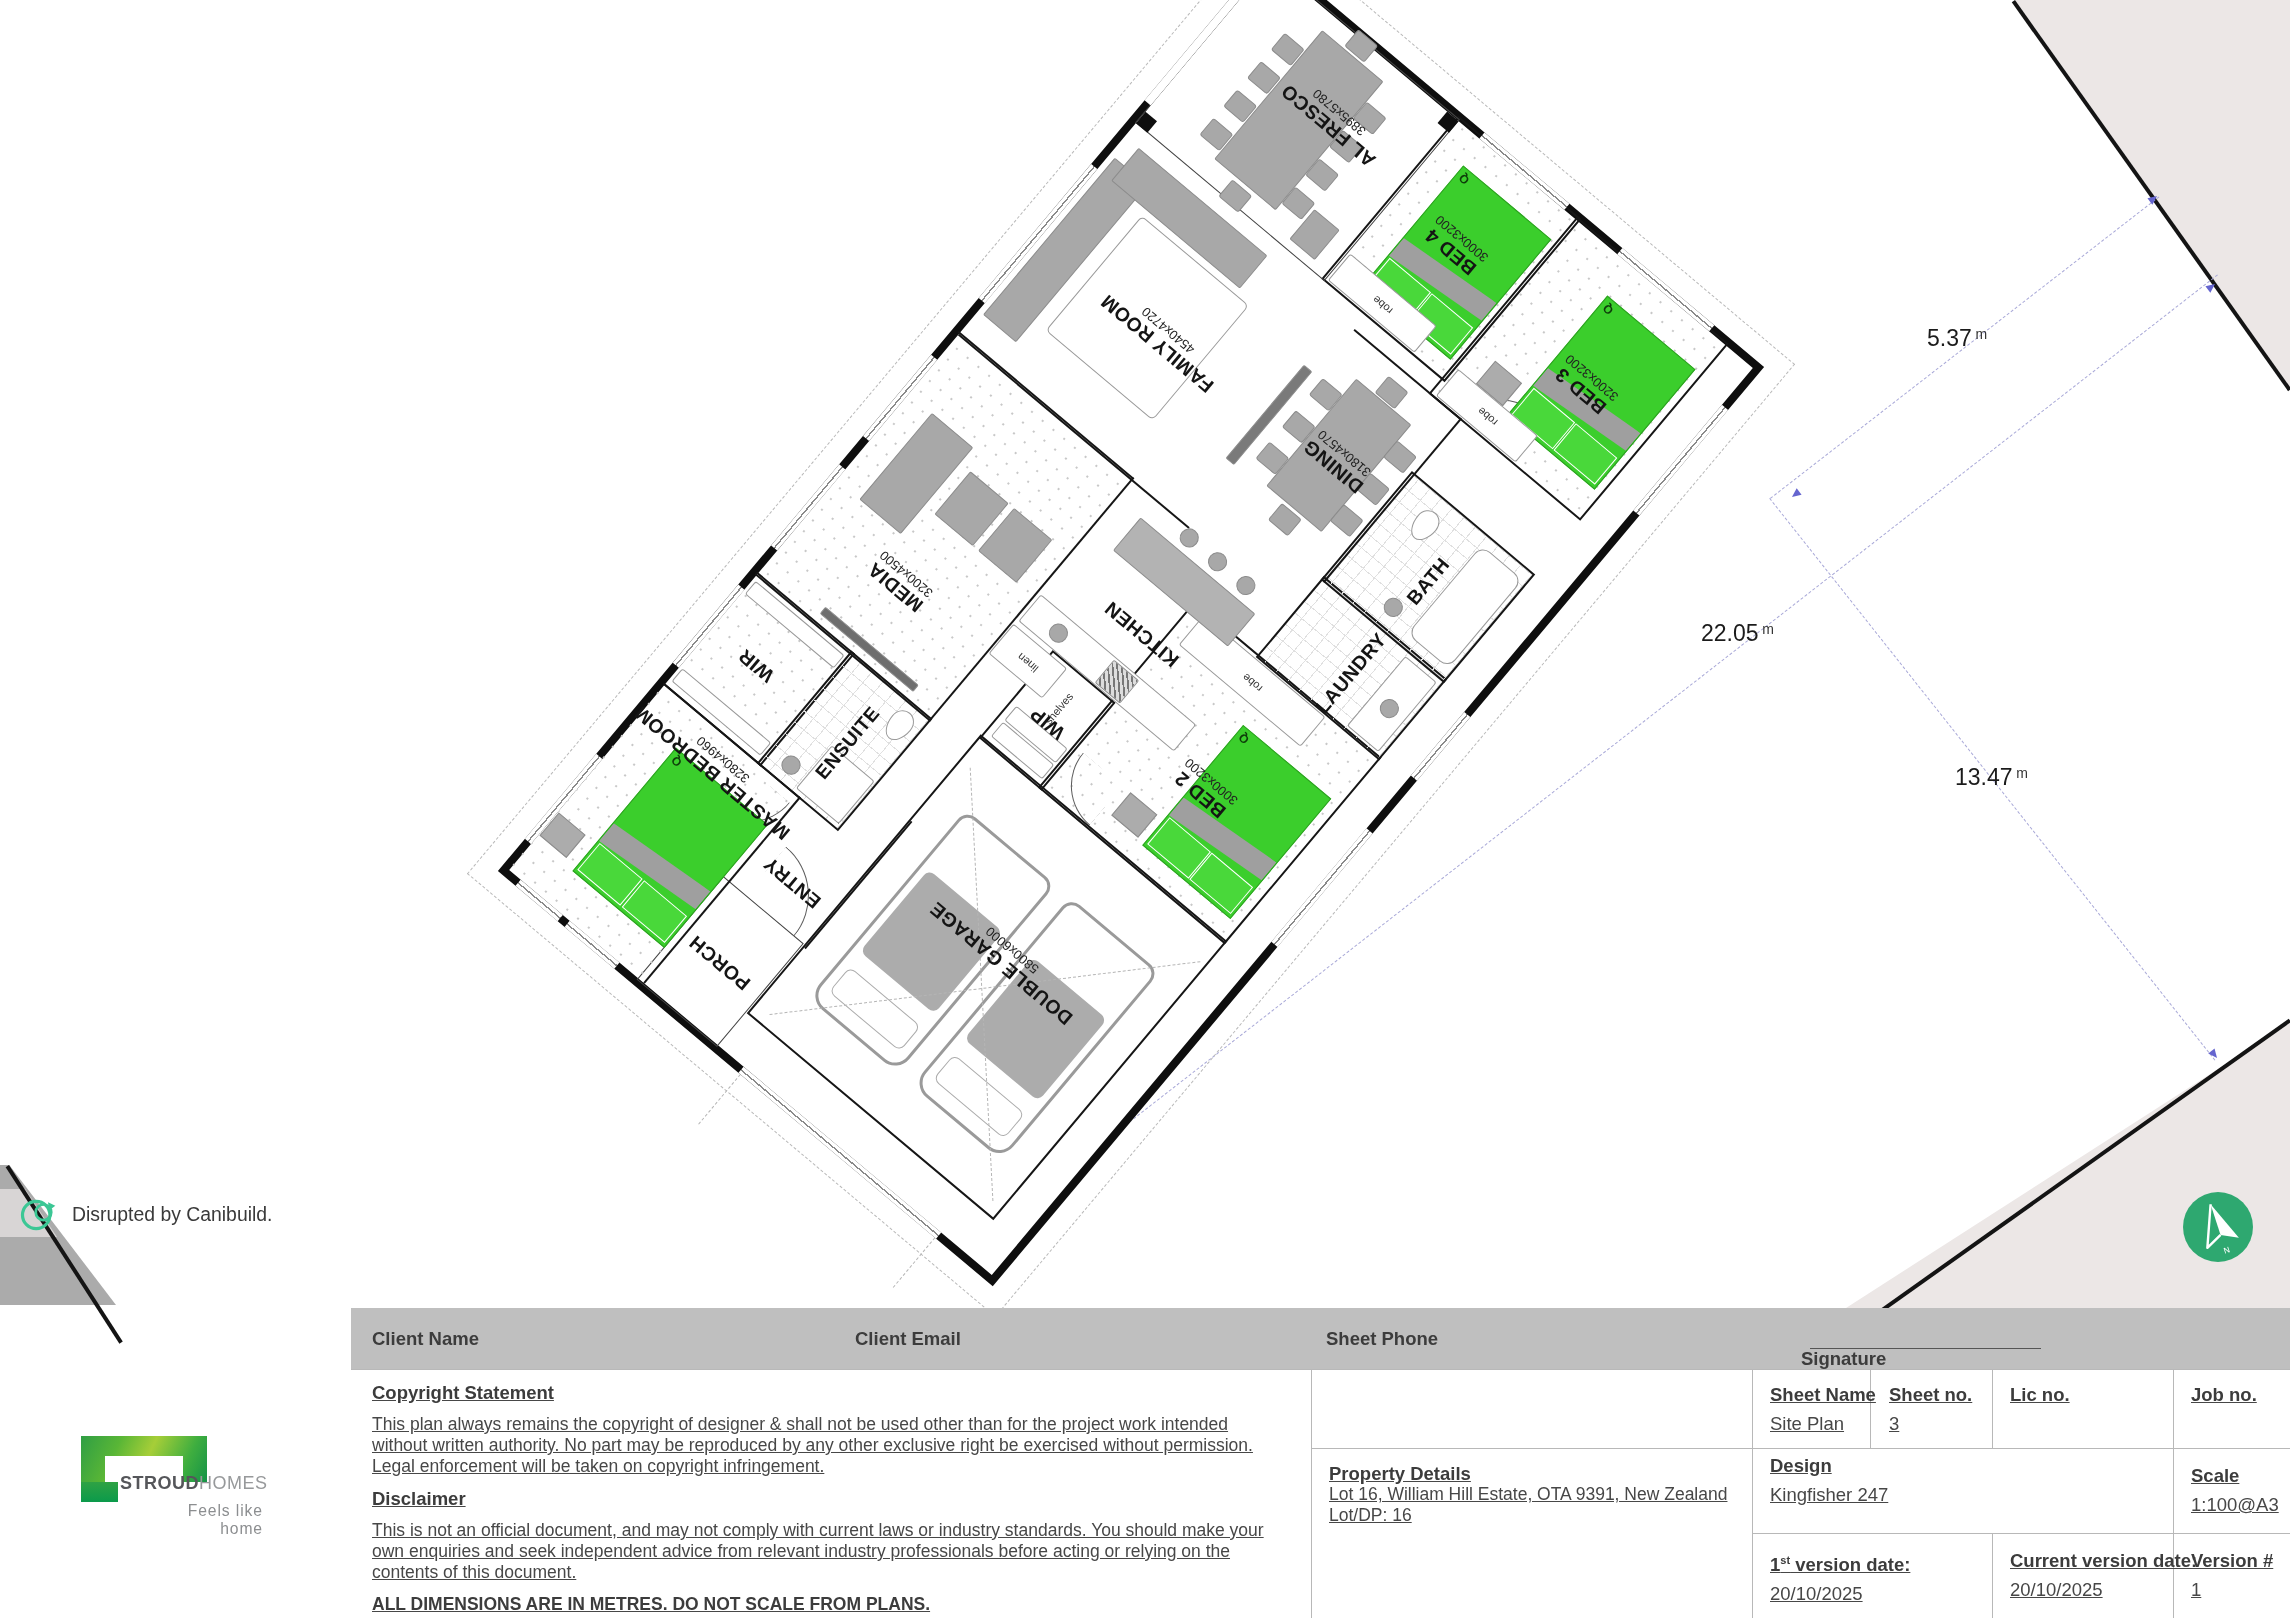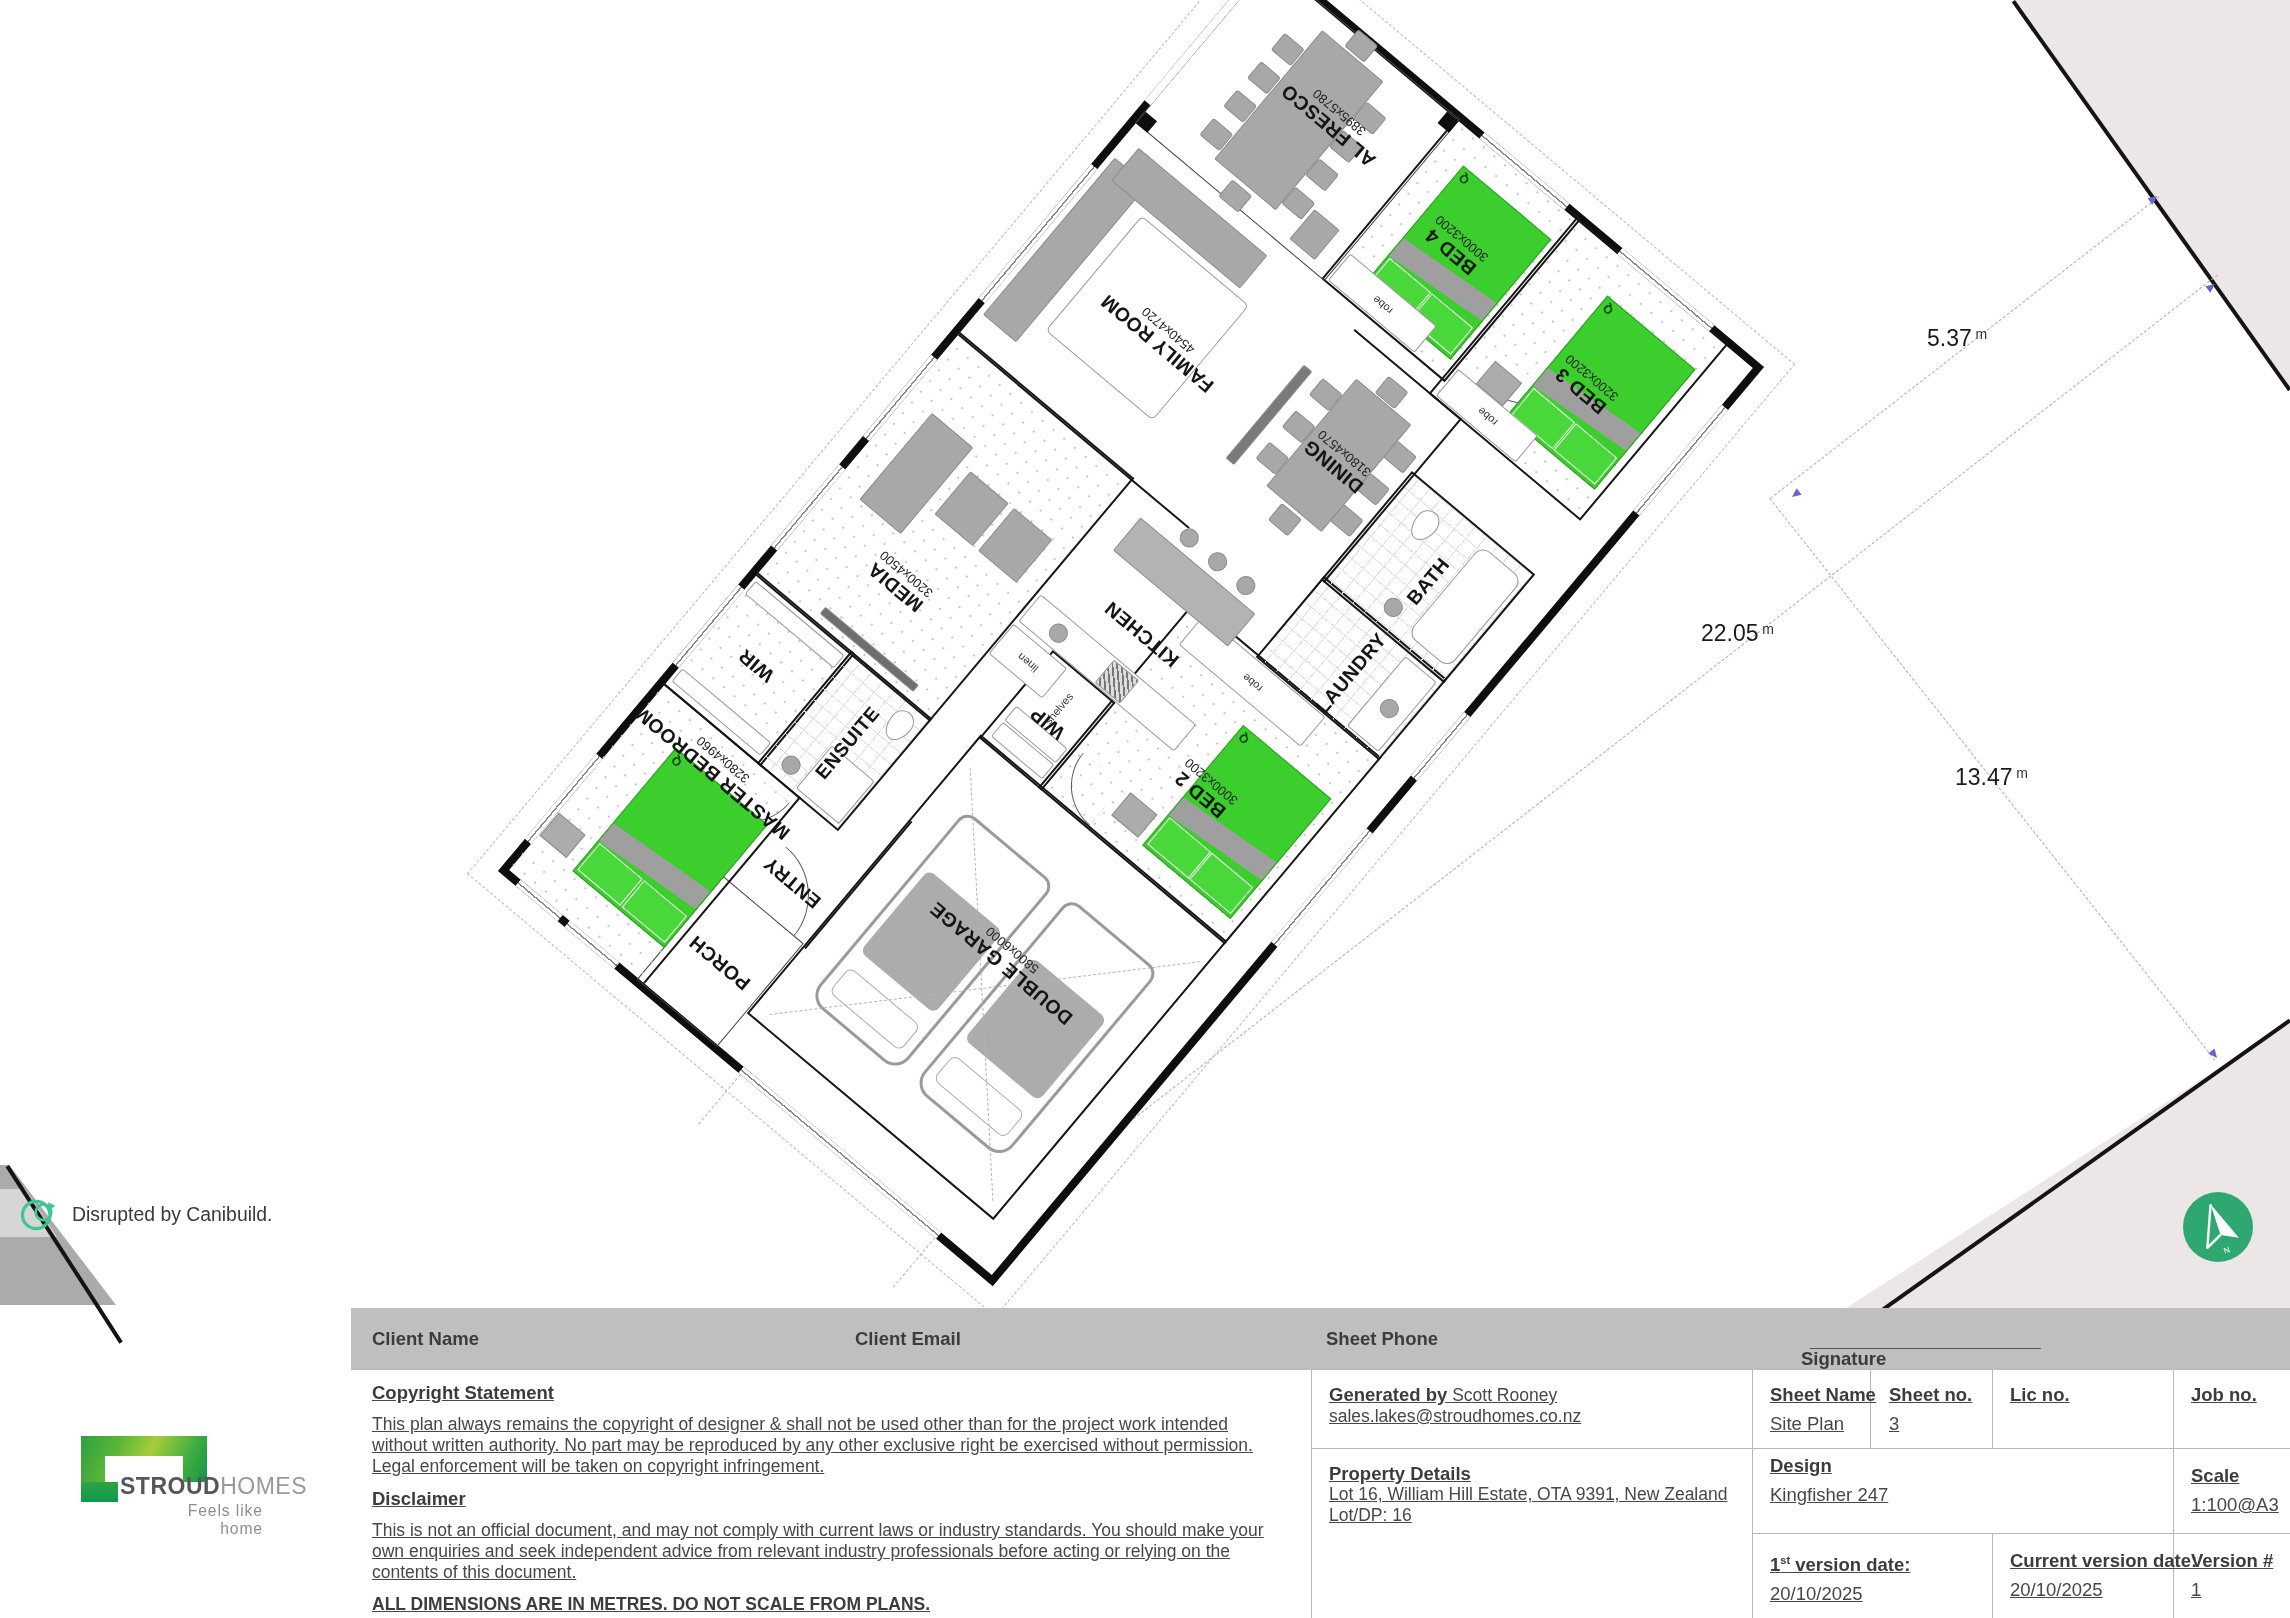--- a/index.html
+++ b/index.html
@@ -56,21 +56,21 @@
   .arc{position:absolute;border:1.8px solid #5a5a5a;border-right:none;border-top:none;
        border-radius:0 0 0 100%;}
   .post{position:absolute;width:14.8px;height:14.8px;background:#0e0e0e;}
   
   .canitext{position:absolute;left:72px;top:1203px;font-size:19.4px;color:#3a3a3a;}
   .stroudbox{position:absolute;left:81px;top:1436px;width:194px;height:89px;}
   .sb-top{position:absolute;left:0;top:0;width:126px;height:46px;
           background:linear-gradient(115deg,#2f9e44 0%,#59b636 28%,#a6ce38 52%,#3fae3f 80%,#159347 100%);}
   .sb-in{position:absolute;left:24px;top:20px;width:78px;height:42px;background:#fff;border-radius:0 0 0 9.2px;}
   .sb-foot{position:absolute;left:0px;top:46px;width:37px;height:20px;background:linear-gradient(180deg,#2fa244,#0b9a4b);}
-  .sb-text{position:absolute;left:39px;top:37px;font-size:23px;letter-spacing:0.5px;white-space:nowrap;}
+  .sb-text{position:absolute;left:39px;top:37px;font-size:18px;letter-spacing:0.5px;white-space:nowrap;}
   .sb-text .b{font-weight:bold;color:#55565A;}
   .sb-text .l{color:#97999B;}
   .sb-tag{position:absolute;left:66px;top:66px;width:116px;text-align:right;font-size:15.7px;color:#8C8E90;letter-spacing:0.9px;}
   .compass{position:absolute;left:2183px;top:1192px;width:70px;height:70px;}
   
   .tb{position:absolute;left:351px;top:1308px;width:1940px;height:311px;background:#fff;font-size:17.5px;}
   .tb-head{position:absolute;left:0;top:0;width:1940px;height:61px;background:#BFBFBF;}
   .tb-head span{position:absolute;top:20px;font-weight:bold;color:#3c3c3c;font-size:18.5px;}
   .sigline{display:inline-block;width:231px;border-bottom:1.8px solid #555;margin-left:9.2px;vertical-align:1.8px;}
   .tline{position:absolute;background:#b8b8b8;}
@@ -380,25 +380,20 @@
       <div class="gap"></div>
       <div>This plan always remains the copyright of designer &amp; shall not be used other than for the project work intended without written authority. No part may be reproduced by any other exclusive right be exercised without permission. Legal enforcement will be taken on copyright infringement.</div>
       <div class="gap"></div>
       <div class="hd">Disclaimer</div>
       <div class="gap"></div>
       <div>This is not an official document, and may not comply with current laws or industry standards. You should make your own enquiries and seek independent advice from relevant industry professionals before acting or relying on the contents of this document.</div>
       <div class="gap"></div>
       <div class="hd" style="font-size:17.5px;">ALL DIMENSIONS ARE IN METRES. DO NOT SCALE FROM PLANS.</div>
     </div>
 
-    <div class="cell" style="left:978px;top:76px;width:397px;">
-      <div><span class="hd">Generated by</span>
-        <span>Scott Rooney</span></div>
-      <div>sales.lakes@stroudhomes.co.nz</div>
-    </div>
     <div class="cell" style="left:978px;top:155px;width:406px;">
       <div class="hd">Property Details</div>
       <div>Lot 16, William Hill Estate, OTA 9391, New Zealand</div>
       <div>Lot/DP: 16</div>
     </div>
 
     <div class="cell" style="left:1419px;top:76px;">
       <div class="hd">Sheet Name</div>
       <div class="vl" style="margin-top:8.3px;">Site Plan</div>
     </div>

